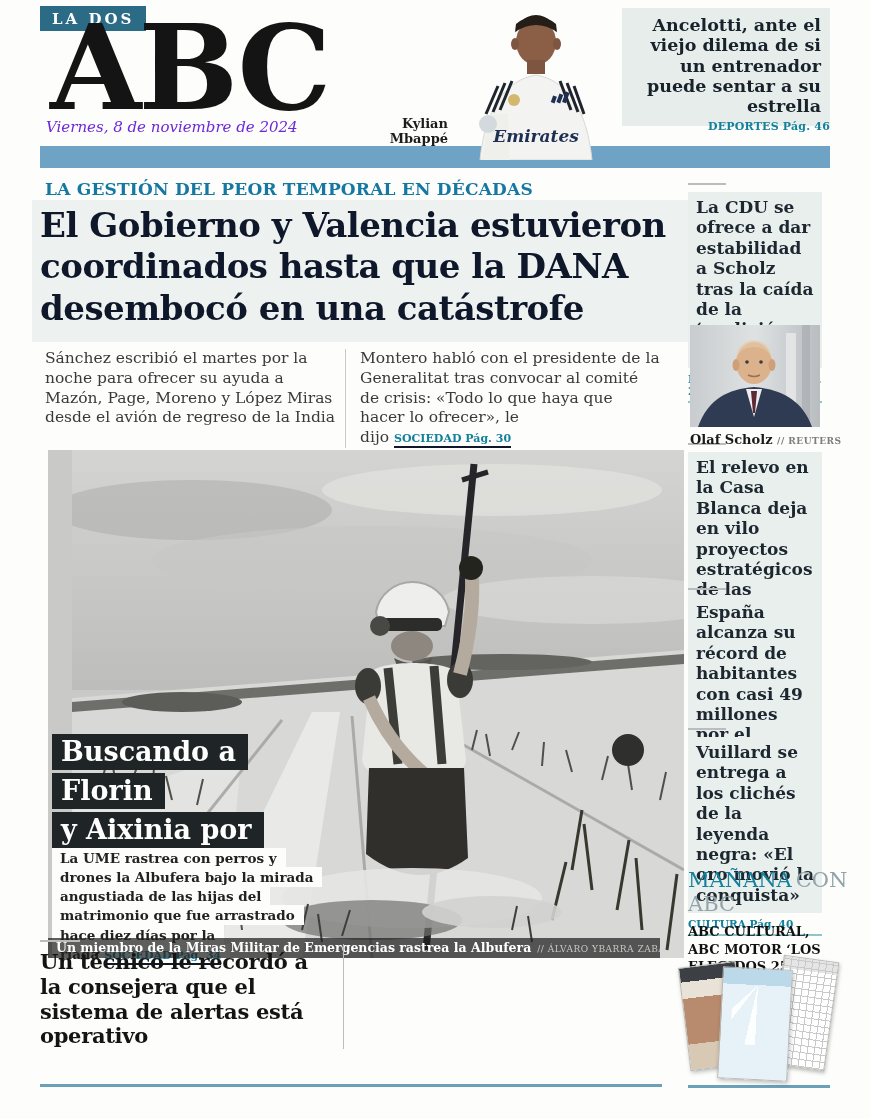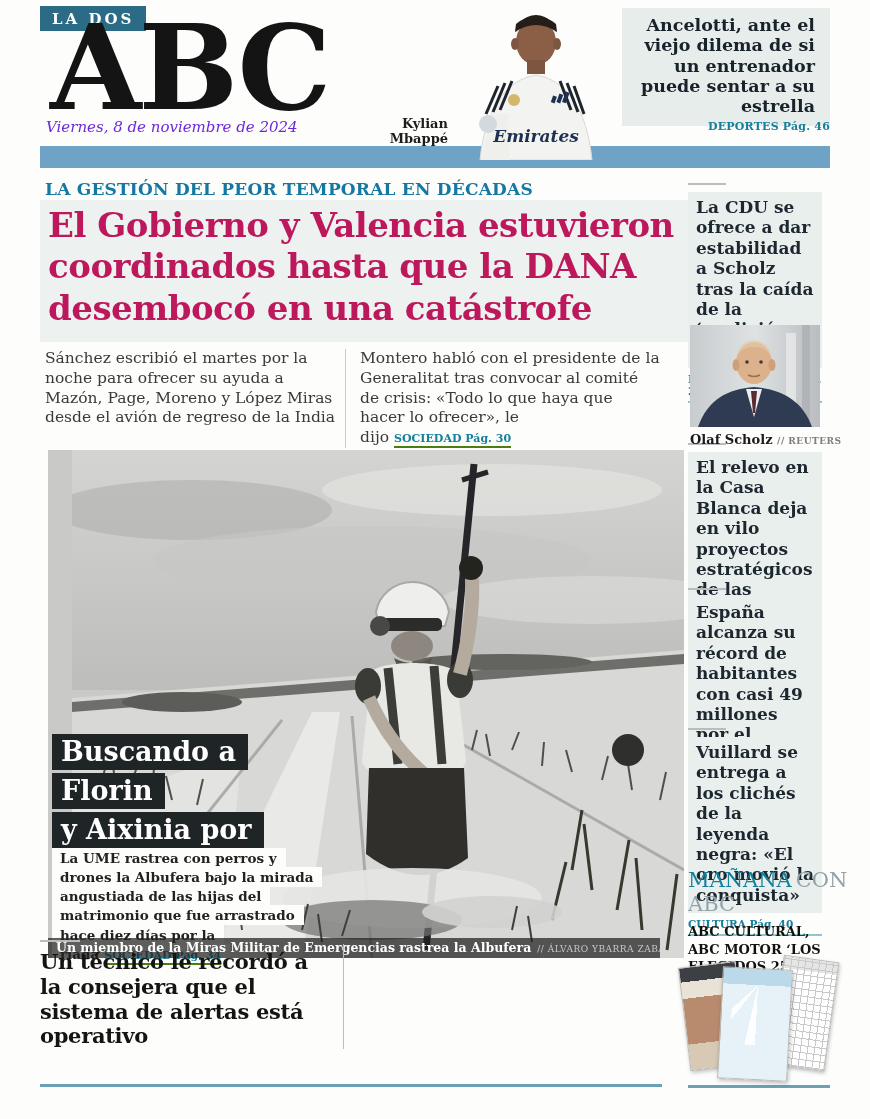--- a/index.html
+++ b/index.html
@@ -9,38 +9,38 @@
   
   .la-dos { position:absolute; left:40px; top:6px; background:#2b6b85; color:#fff;
             font-size:15px; font-weight:bold; letter-spacing:3px; padding:4px 12px 3px; }
   .abc-logo { position:absolute; left:50px; top:14px; font-size:118px; line-height:0.92;
               font-weight:bold; color:#141414; letter-spacing:-3px; }
   .edition-date { position:absolute; left:46px; top:118px; font-style:italic; font-size:15px; color:#6d28d9; }
   .mbappe-wrap { position:absolute; left:452px; top:2px; width:165px; height:158px; z-index:3; }
   .kylian-cap { position:absolute; left:340px; top:116px; width:108px; text-align:right;
                 font-size:13px; font-weight:bold; color:#1c1c1c; z-index:4; }
   .ancelotti-box { position:absolute; left:622px; top:8px; width:208px; background:#e7edeb;
-                   padding:7px 15px 10px; text-align:right; font-weight:bold; font-size:17.5px;
+                   padding:7px 9px 10px; text-align:right; font-weight:bold; font-size:17.5px;
                    line-height:1.16; color:#18222b; }
   .deportes-link { position:absolute; left:622px; top:120px; width:208px; text-align:right;
                    font-size:11px; font-weight:bold; color:#14809c; letter-spacing:0.2px; }
   .blue-bar { position:absolute; left:40px; top:146px; width:790px; height:22px; background:#6fa3c6; z-index:1; }
 
   
   .kicker { position:absolute; left:45px; top:179px; font-size:17px; font-weight:bold;
             color:#1478a3; letter-spacing:0.2px; }
-  .main-headline { position:absolute; left:40px; top:200px; width:745px; background:#edf1ef;
+  .main-headline { position:absolute; left:32px; top:200px; width:745px; background:#edf1ef;
                    padding:5px 10px 13px 8px; font-size:34px; font-weight:bold; line-height:1.22;
-                   color:#be185d; letter-spacing:-0.5px; }
+                   color:#0f172a; letter-spacing:-0.5px; }
   .deck-row { position:absolute; left:45px; top:349px; width:615px; display:flex; }
   .deck-col { font-size:15.5px; line-height:1.28; color:#3a3a3a; }
   .deck-col.left { width:292px; }
   .deck-col.right { flex:1; padding-left:14px; }
   .v-div { width:1px; background:#c9c9c9; margin-left:8px; }
-  .inline-link { color:#14809c; font-weight:bold; font-size:11px; border-bottom:2px solid #4d7c0f;
+  .inline-link { color:#14809c; font-weight:bold; font-size:11px; border-bottom:2px solid #0f172a;
                  padding-bottom:1px; margin-left:5px; white-space:nowrap; }
 
   
   .lead-photo { position:absolute; left:48px; top:450px; width:612px; height:508px; background:#c9c9c7;padding-left:24px; }
   .lead-photo svg { display:block; }
   .ph-title { position:absolute; left:4px; top:282px; width:272px; font-size:27px; font-weight:bold;
               line-height:1.45; }
   .ph-title .strip { background:#1f2527; color:#ffffff; padding:2px 12px 3px 9px;
               -webkit-box-decoration-break:clone; box-decoration-break:clone; white-space:pre-line; }
   .ph-deck { position:absolute; left:4px; top:399px; width:262px; font-size:13.5px; font-weight:bold;

